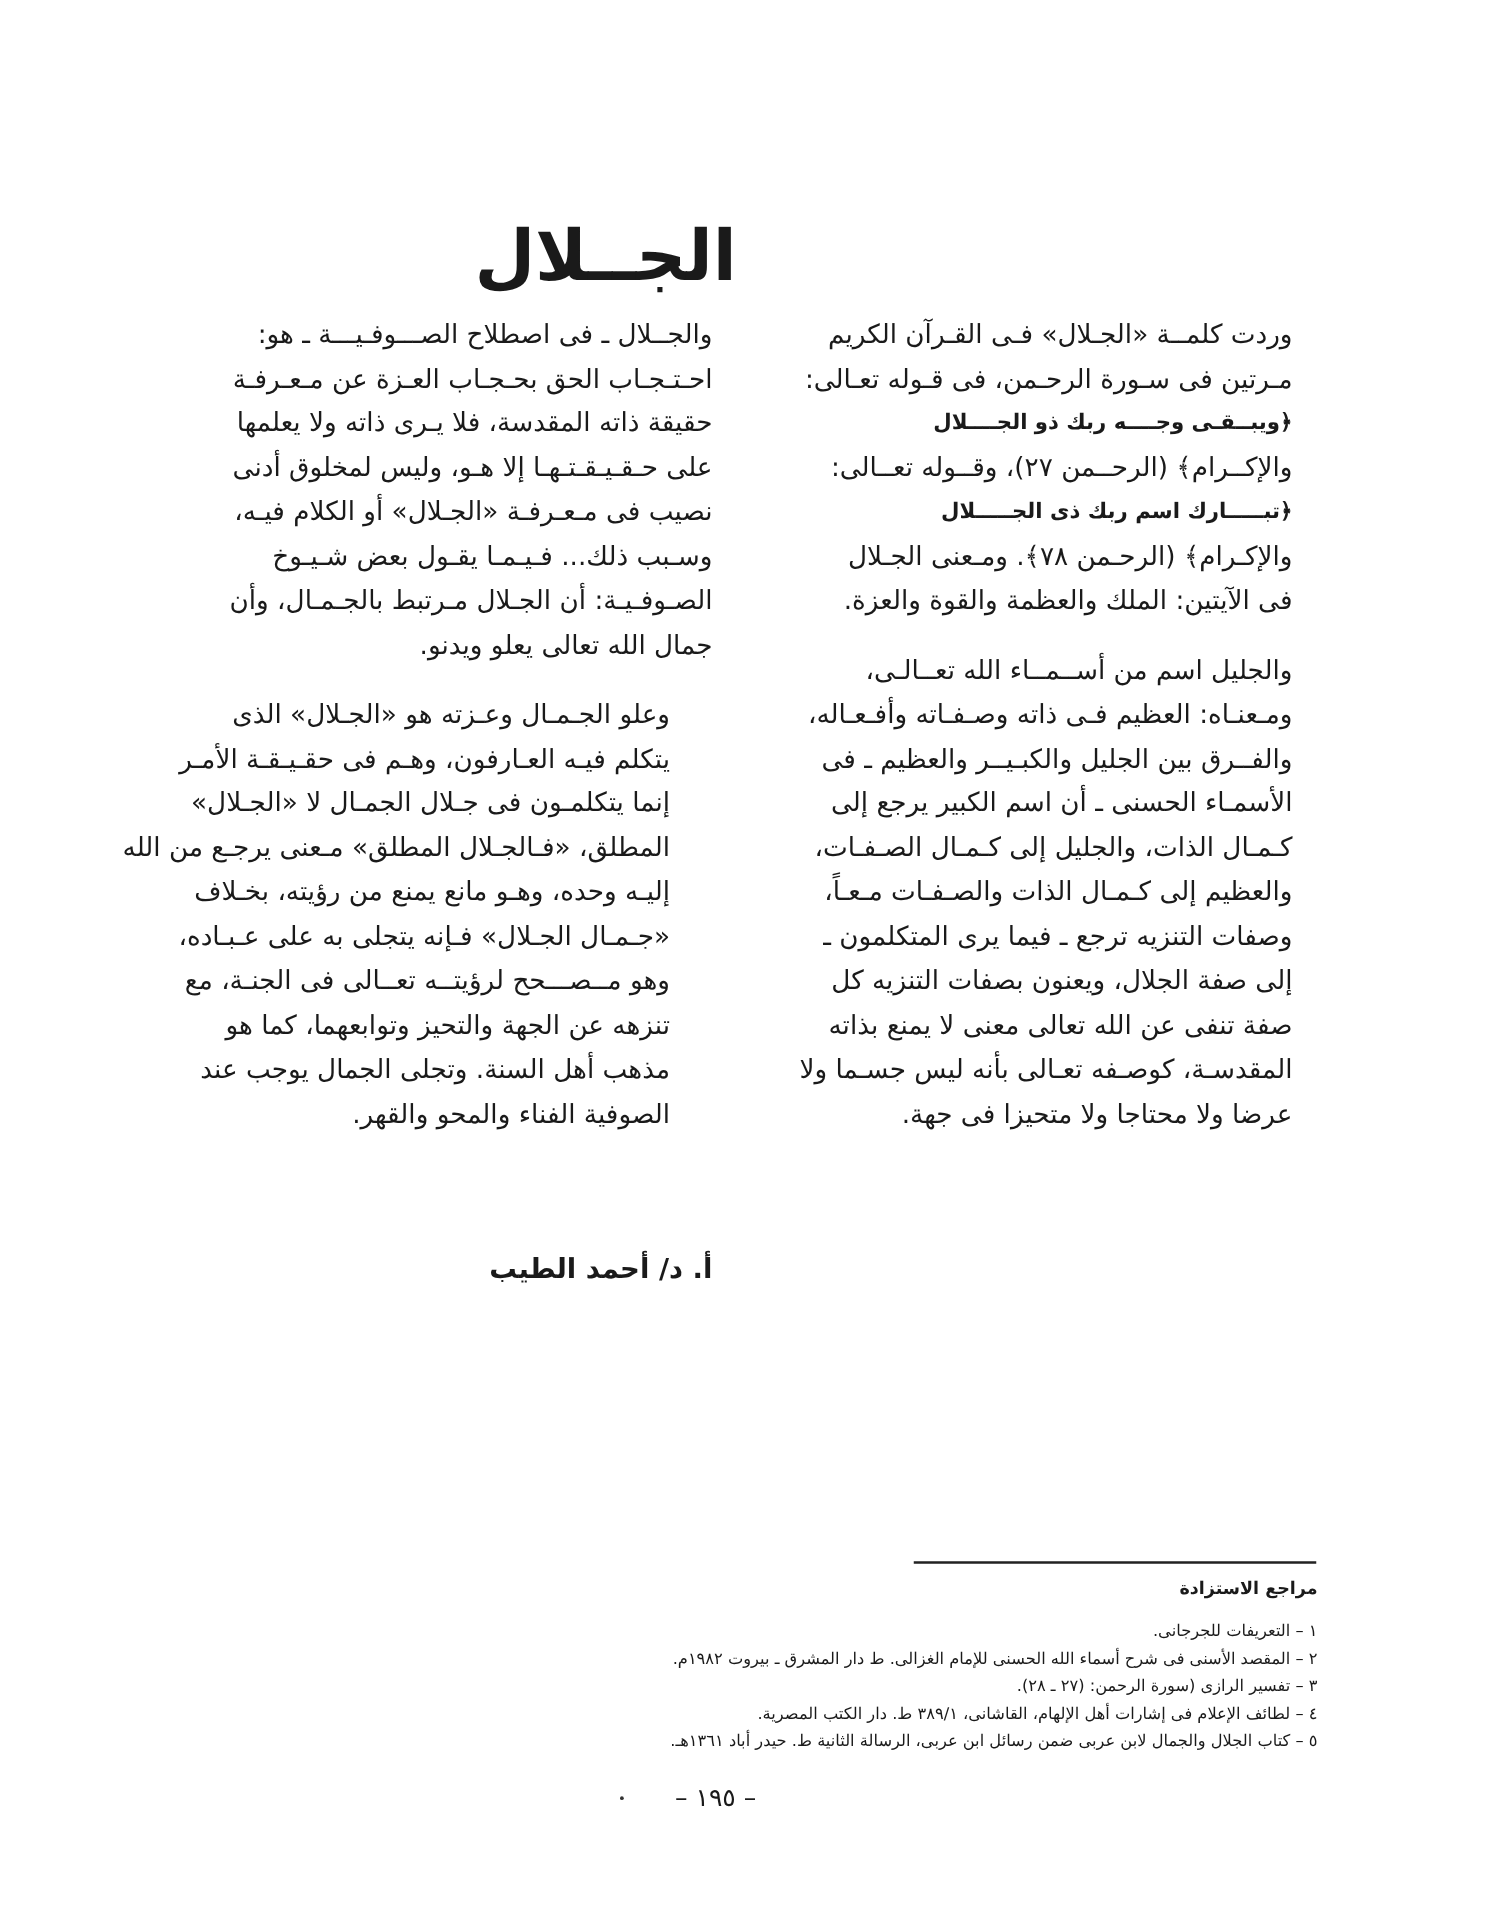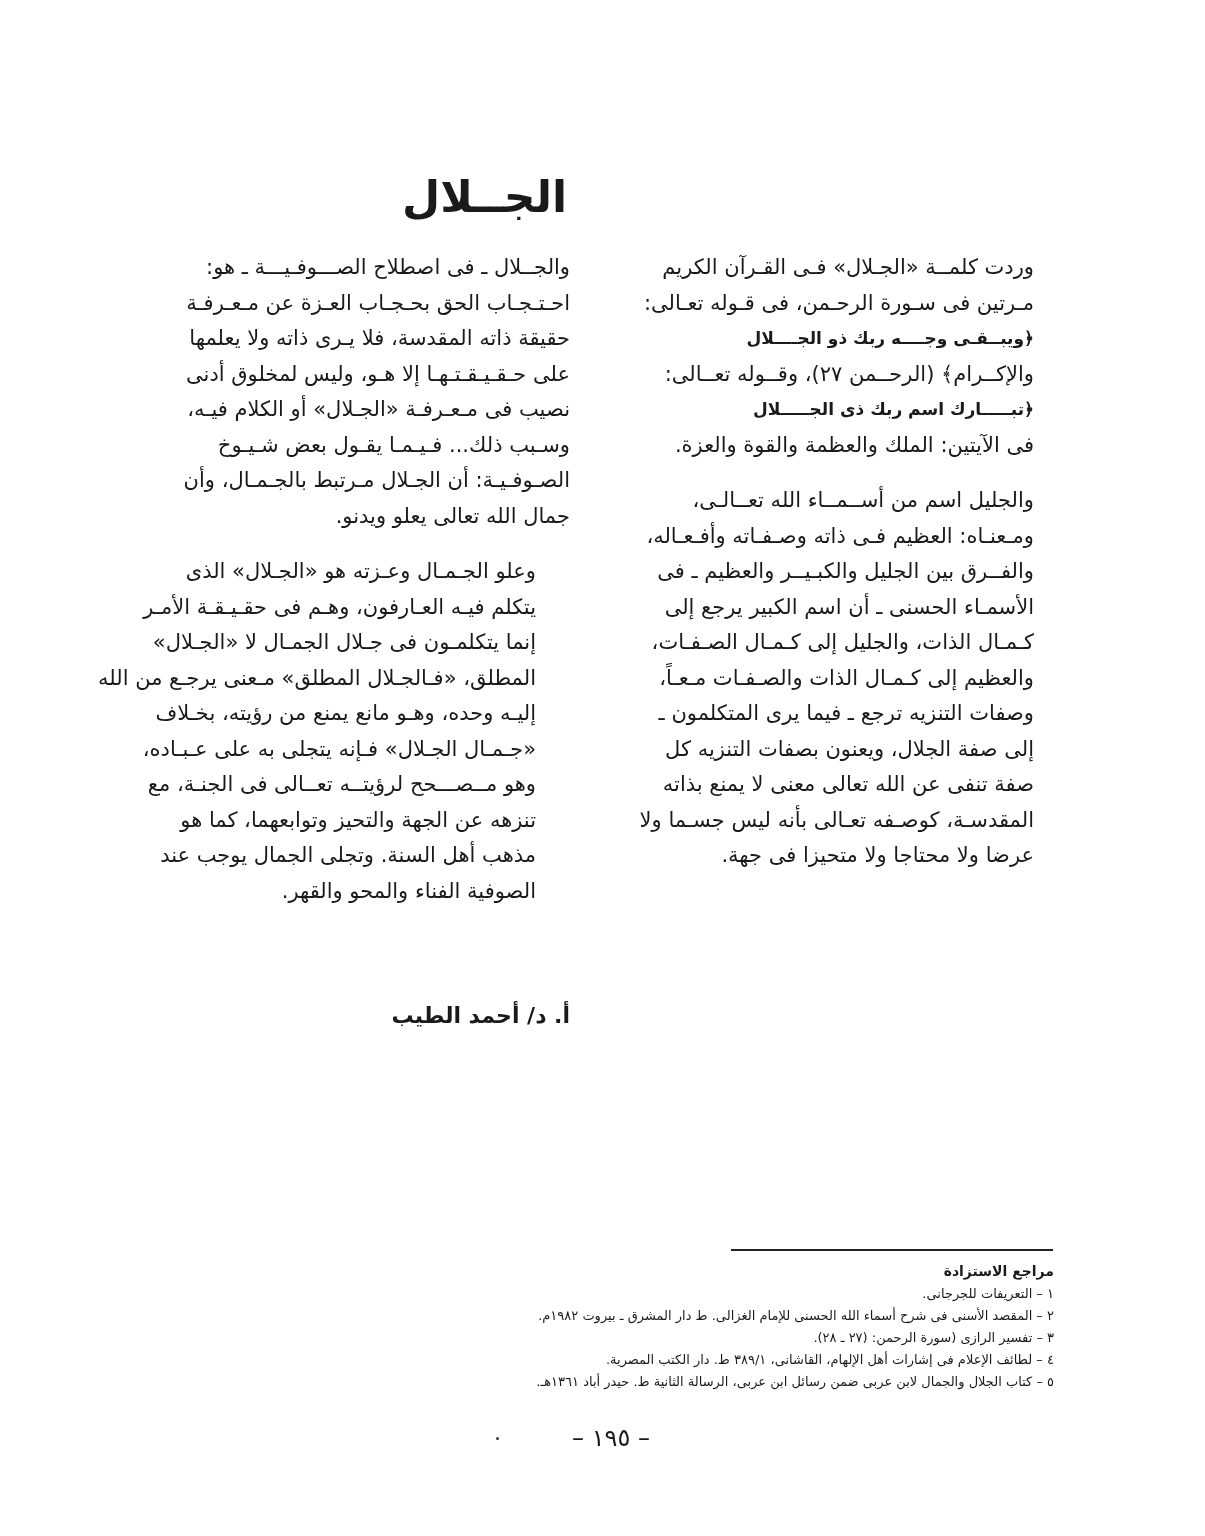--- a/index.html
+++ b/index.html
@@ -14,21 +14,21 @@
       overflow: hidden;
       color: #1a1a1a;
       font-family: "DejaVu Sans", sans-serif;
     }
     .page-title {
       position: absolute;
       top: 138px;
       left: 0;
       width: 969px;
       text-align: center;
-      font-size: 44px;
+      font-size: 56px;
       font-weight: bold;
       line-height: 60px;
       letter-spacing: 1px;
     }
     .column {
       position: absolute;
       top: 222px;
       width: 440px;
       direction: rtl;
       text-align: justify;
@@ -69,30 +69,30 @@
       left: 400px;
       width: 654px;
       direction: rtl;
       text-align: right;
       font-size: 13px;
       line-height: 22px;
     }
     .refs-title {
       font-weight: bold;
       font-size: 14px;
-      margin-bottom: 1px;
+      margin-bottom: 13px;
     }
     .ref-item { display: block; white-space: nowrap; }
     .page-number {
       position: absolute;
       top: 1424px;
       left: 540px;
       width: 110px;
-      text-align: right;
-      font-size: 24px;
+      text-align: left;
+      font-size: 20px;
       line-height: 28px;
       direction: rtl;
     }
     .speck {
       position: absolute;
       top: 1437px;
       left: 496px;
       width: 3px;
       height: 3px;
       background: #333;
@@ -104,20 +104,21 @@
 
 <h1 class="page-title">الجــلال</h1>
 
 <div class="column col-right">
   <p class="para indent">
     <span class="line">وردت كلمــة «الجـلال» فـى القـرآن الكريم</span>
     <span class="line">مـرتين فى سـورة الرحـمن، فى قـوله تعـالى:</span>
     <span class="line verse">﴿ويبــقـى وجــــه ربك ذو الجــــلال</span>
     <span class="line">والإكــرام﴾ (الرحــمن ٢٧)، وقــوله تعــالى:</span>
     <span class="line verse">﴿تبـــــارك اسم ربك ذى الجـــــلال</span>
+    <span class="line">والإكـرام﴾ (الرحـمن ٧٨﴾. ومـعنى الجـلال</span>
     <span class="line">فى الآيتين: الملك والعظمة والقوة والعزة.</span>
   </p>
   <p class="para indent">
     <span class="line">والجليل اسم من أســمــاء الله تعــالـى،</span>
     <span class="line">ومـعنـاه: العظيم فـى ذاته وصـفـاته وأفـعـاله،</span>
     <span class="line">والفــرق بين الجليل والكبـيــر والعظيم ـ فى</span>
     <span class="line">الأسمـاء الحسنى ـ أن اسم الكبير يرجع إلى</span>
     <span class="line">كـمـال الذات، والجليل إلى كـمـال الصـفـات،</span>
     <span class="line">والعظيم إلى كـمـال الذات والصـفـات مـعـاً،</span>
     <span class="line">وصفات التنزيه ترجع ـ فيما يرى المتكلمون ـ</span>

